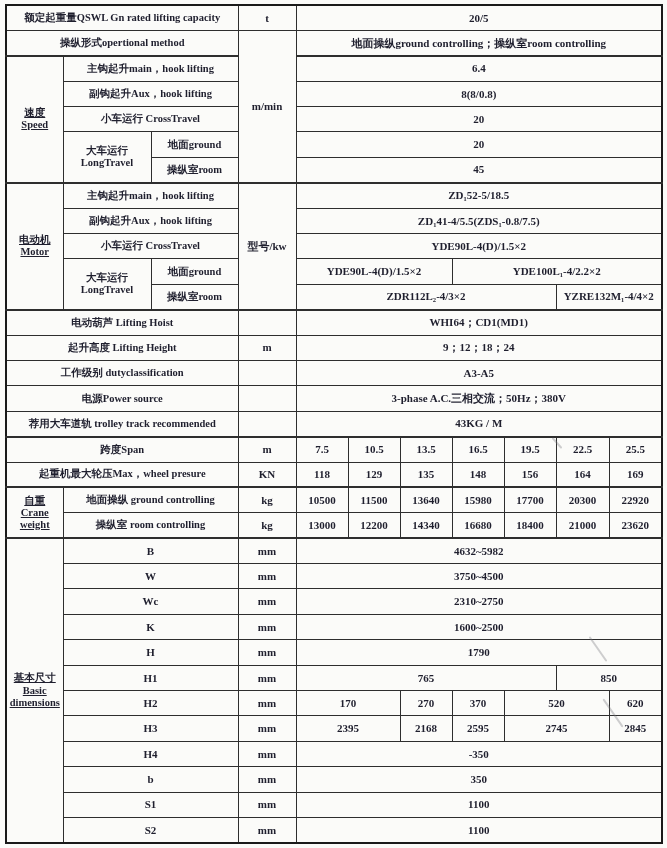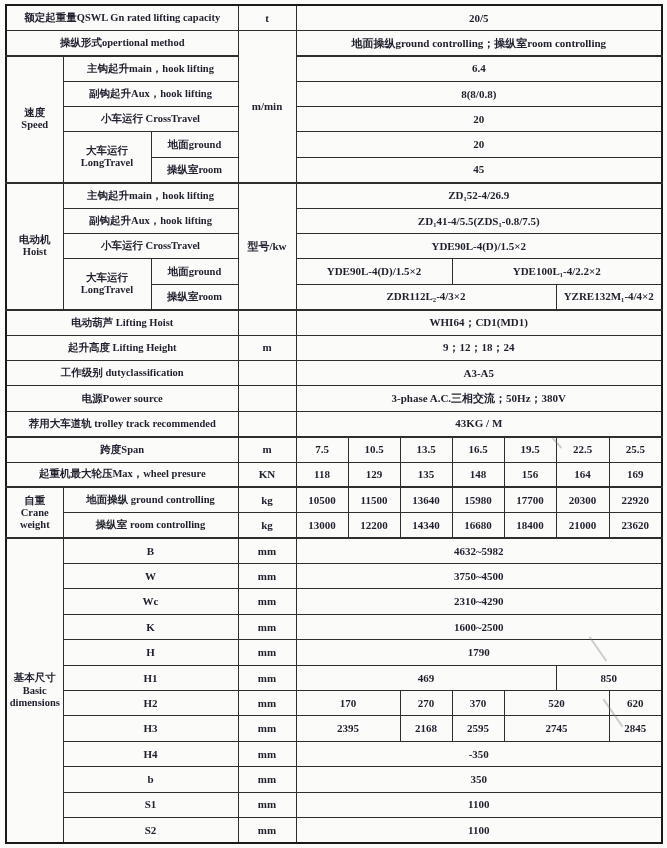--- a/index.html
+++ b/index.html
@@ -30,21 +30,21 @@
     font-weight:bold;
     font-size:11px;
     line-height:1.15;
     padding:1px 2px;
     white-space:pre-line;
     overflow:hidden;
     color:var(--text);
   }
   table.spec tr{height:25.4px;}
   table.spec td.lbl{font-size:10.5px;}
-  table.spec td.grp{font-size:10.5px;}
+  table.spec td.grp{font-size:10.5px;text-decoration:underline;}
   tr.section-start td{border-top-width:2px;}
   .artifact{
     position:absolute;
     background:rgba(120,120,125,0.35);
     transform:rotate(48deg);
     border-radius:2px;
     pointer-events:none;
   }
   #art1{left:550px;top:442px;width:14px;height:2px;}
   #art2{left:583px;top:648px;width:30px;height:2px;transform:rotate(55deg);}
@@ -97,24 +97,24 @@
 LongTravel</td>
         <td class="lbl">地面ground</td>
         <td colspan="7">20</td>
       </tr>
       <tr>
         <td class="lbl">操纵室room</td>
         <td colspan="7">45</td>
       </tr>
       <tr class="section-start">
         <td rowspan="5" class="grp">电动机
-Hoist</td>
+Motor</td>
         <td colspan="2" class="lbl">主钩起升main，hook lifting</td>
         <td rowspan="5">型号/kw</td>
-        <td colspan="7">ZD₁52-4/26.9</td>
+        <td colspan="7">ZD₁52-5/18.5</td>
       </tr>
       <tr>
         <td colspan="2" class="lbl">副钩起升Aux，hook lifting</td>
         <td colspan="7">ZD₁41-4/5.5(ZDS₁-0.8/7.5)</td>
       </tr>
       <tr>
         <td colspan="2" class="lbl">小车运行 CrossTravel</td>
         <td colspan="7">YDE90L-4(D)/1.5×2</td>
       </tr>
       <tr>
@@ -210,36 +210,36 @@
         <td colspan="7">4632~5982</td>
       </tr>
       <tr>
         <td colspan="2">W</td>
         <td>mm</td>
         <td colspan="7">3750~4500</td>
       </tr>
       <tr>
         <td colspan="2">Wc</td>
         <td>mm</td>
-        <td colspan="7">2310~4290</td>
+        <td colspan="7">2310~2750</td>
       </tr>
       <tr>
         <td colspan="2">K</td>
         <td>mm</td>
         <td colspan="7">1600~2500</td>
       </tr>
       <tr>
         <td colspan="2">H</td>
         <td>mm</td>
         <td colspan="7">1790</td>
       </tr>
       <tr>
         <td colspan="2">H1</td>
         <td>mm</td>
-        <td colspan="5">469</td>
+        <td colspan="5">765</td>
         <td colspan="2">850</td>
       </tr>
       <tr>
         <td colspan="2">H2</td>
         <td>mm</td>
         <td colspan="2">170</td>
         <td>270</td>
         <td>370</td>
         <td colspan="2">520</td>
         <td>620</td>

